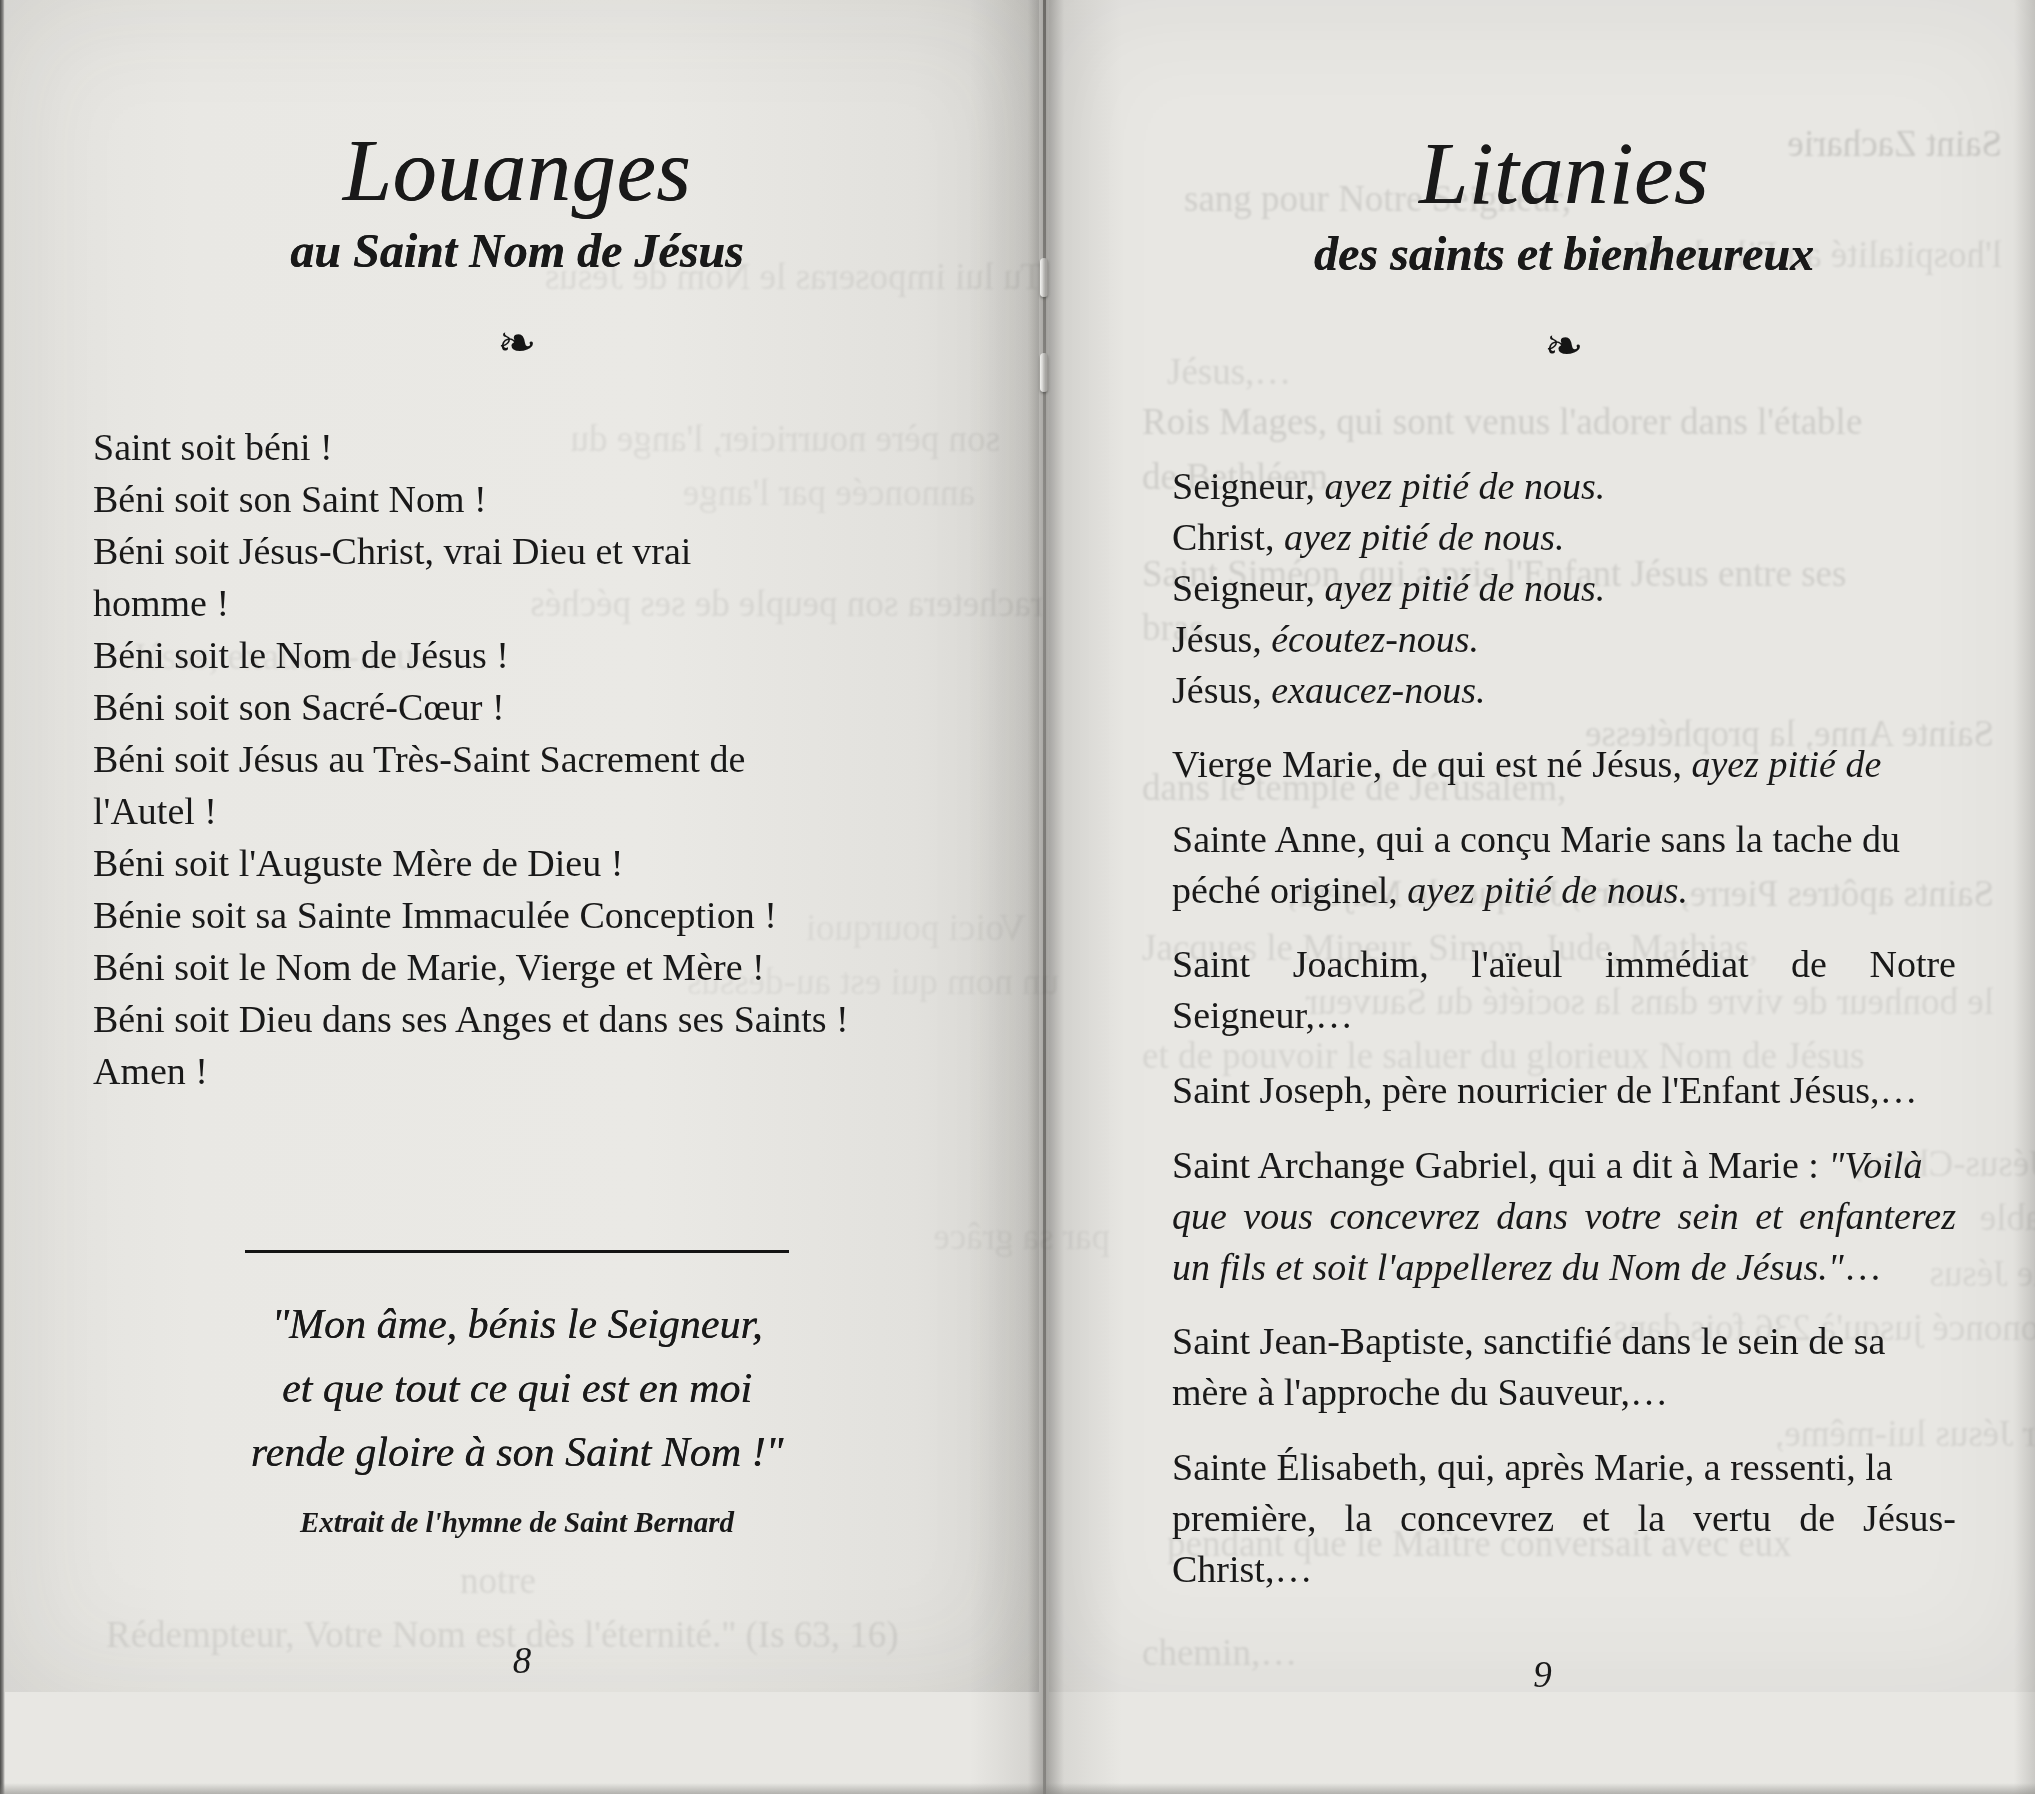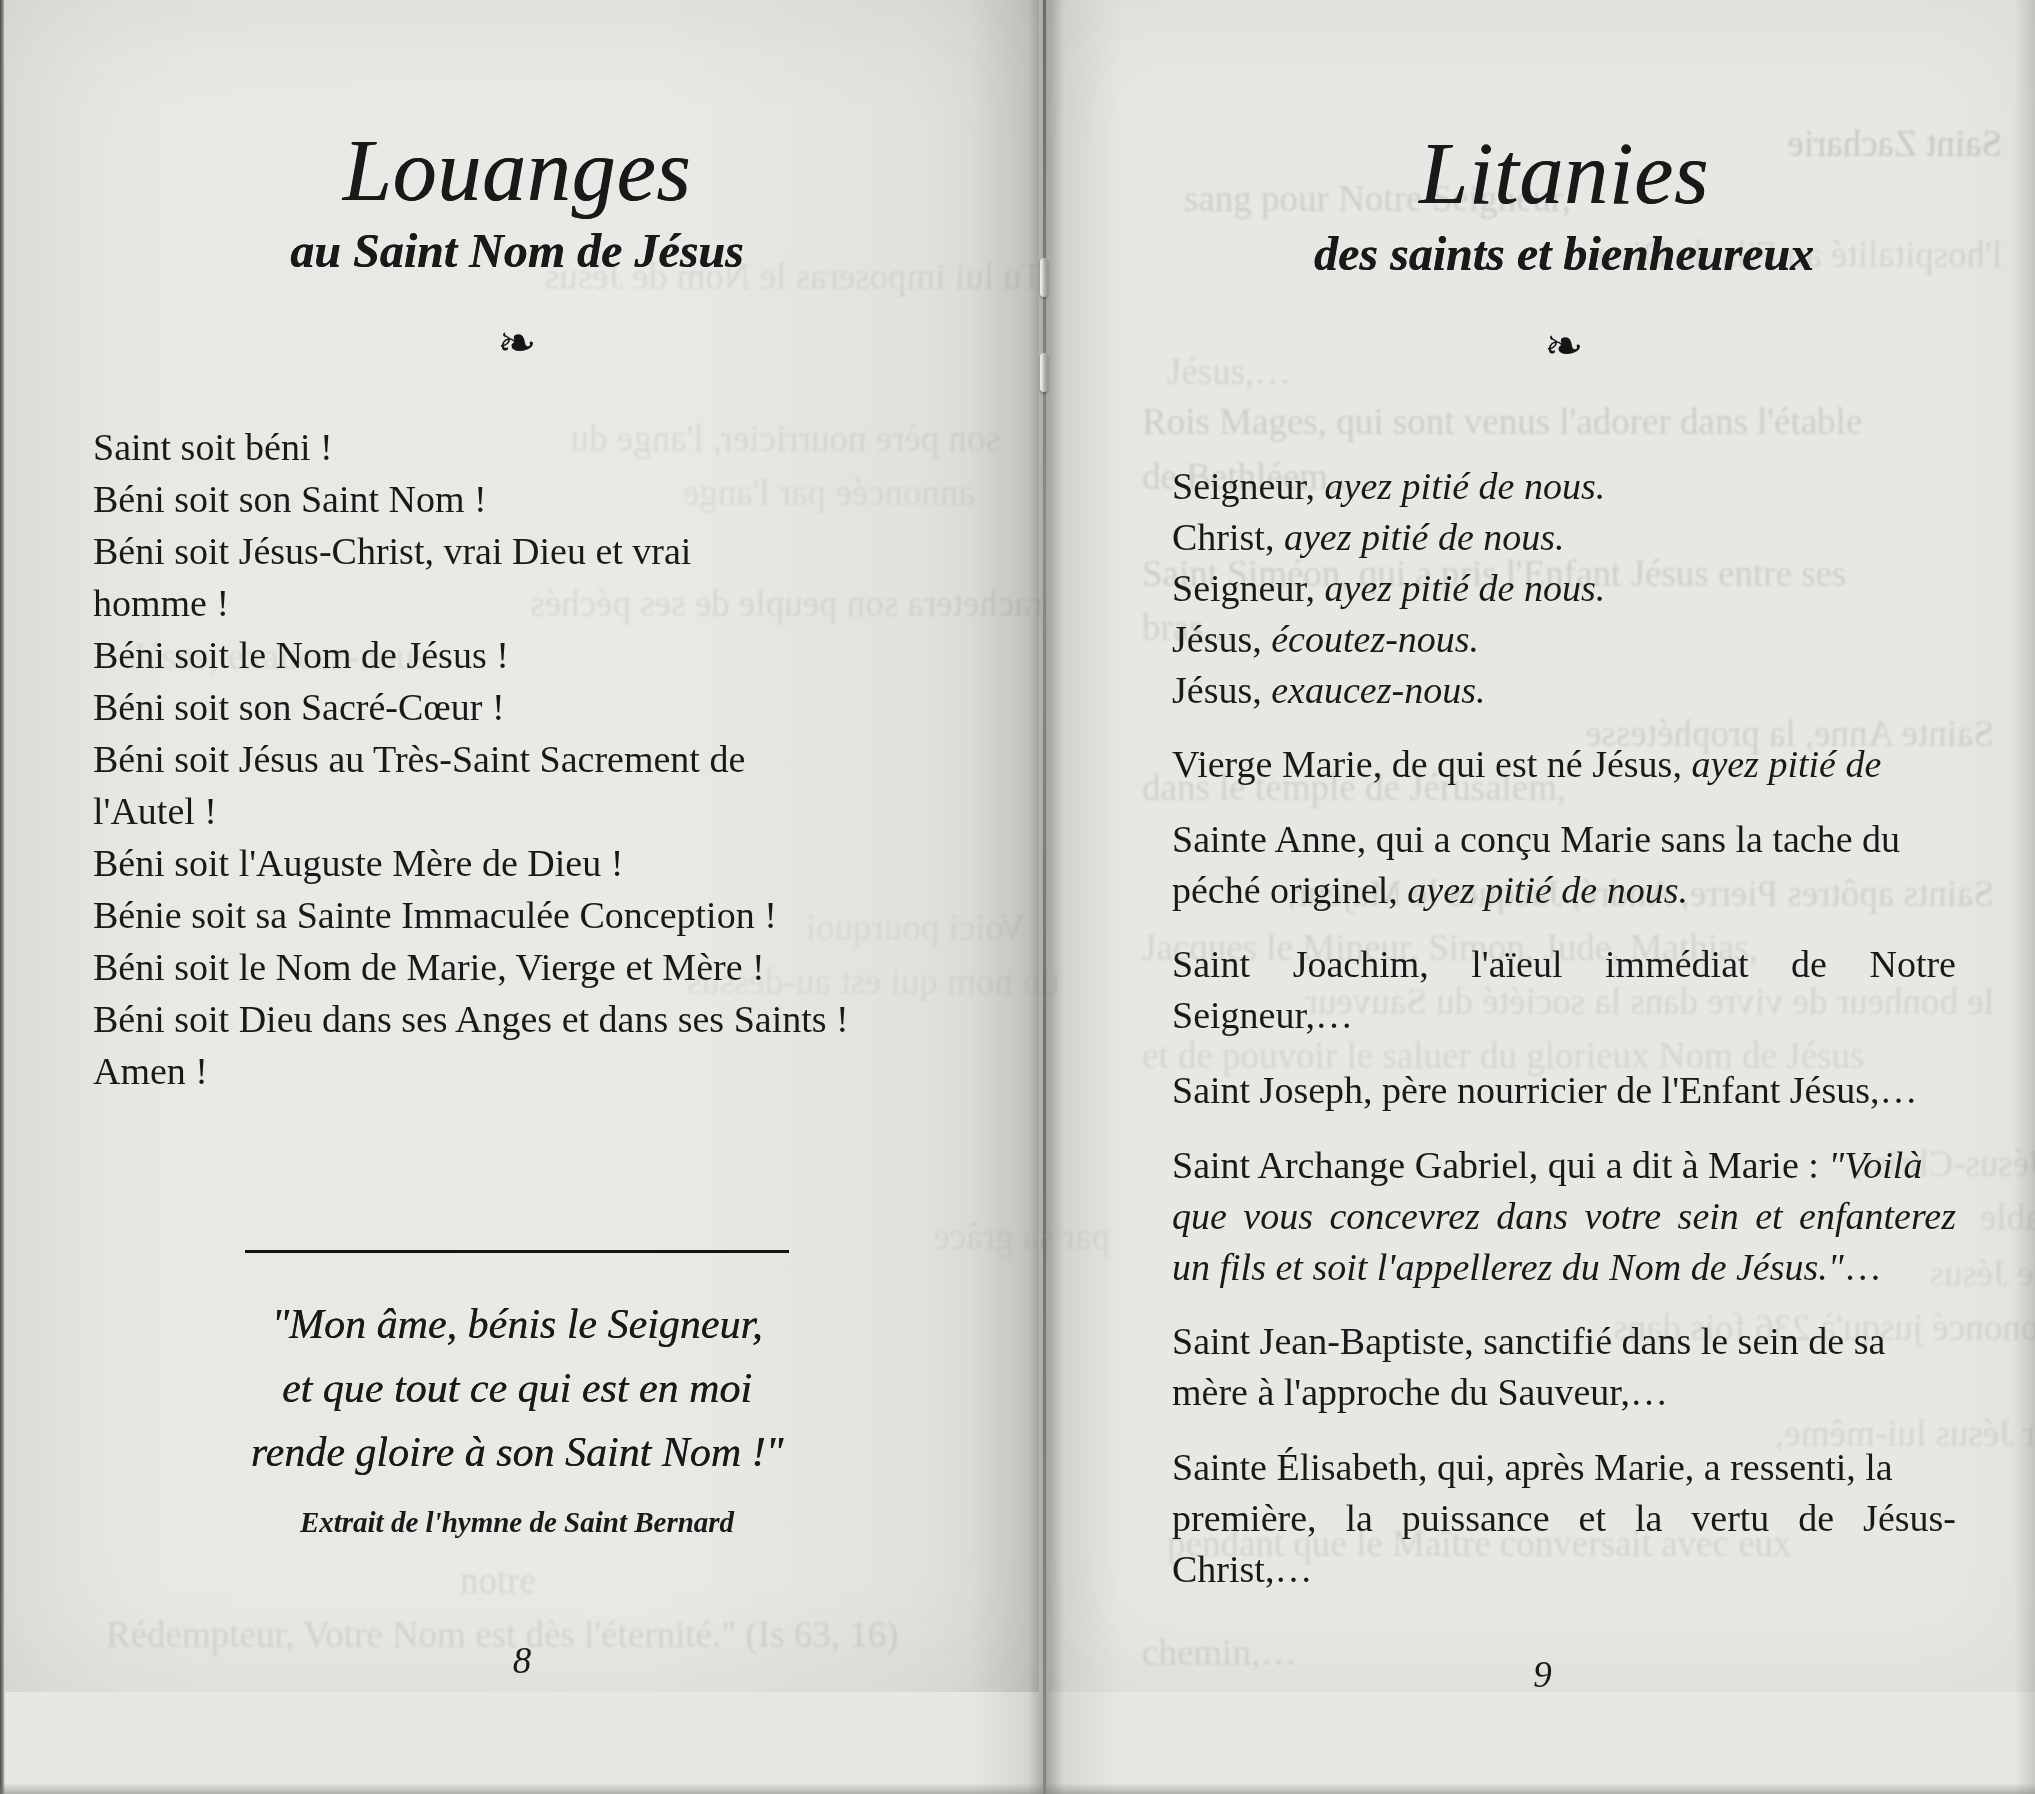--- a/index.html
+++ b/index.html
@@ -193,21 +193,21 @@
               <div class="lline"><span>Saint Archange Gabriel, qui a dit à Marie : </span><span class="it">"Voilà</span></div>
               <div class="lline just"><span class="it">que vous concevrez dans votre sein et enfanterez</span></div>
               <div class="lline"><span class="it">un fils et soit l'appellerez du Nom de Jésus."</span><span>…</span></div>
             </div>
             <div class="para">
               <div class="lline"><span>Saint Jean-Baptiste, sanctifié dans le sein de sa</span></div>
               <div class="lline"><span>mère à l'approche du Sauveur,…</span></div>
             </div>
             <div class="para">
               <div class="lline"><span>Sainte Élisabeth, qui, après Marie, a ressenti, la</span></div>
-              <div class="lline just"><span>première, la puissance et la vertu de Jésus-</span></div>
+              <div class="lline just"><span>première, la concevrez et la vertu de Jésus-</span></div>
               <div class="lline"><span>Christ,…</span></div>
             </div>
           </div>
       </div>
       <div class="page-number">9</div>
     </div>
   </section>
 
   <div class="gutter"></div>
   <div class="gutter-crease"></div>

